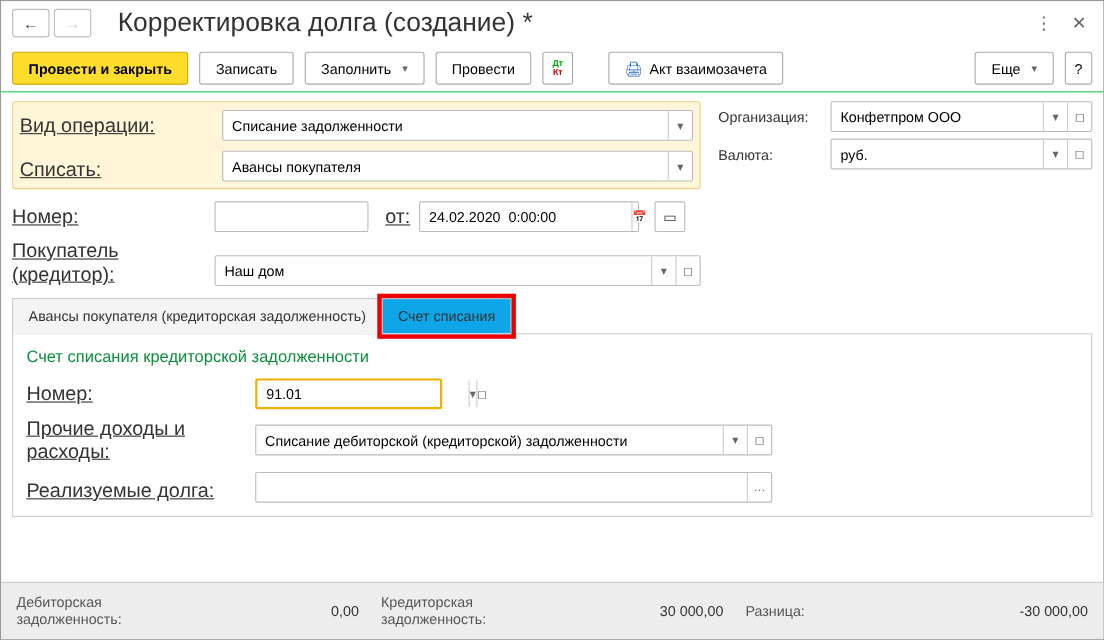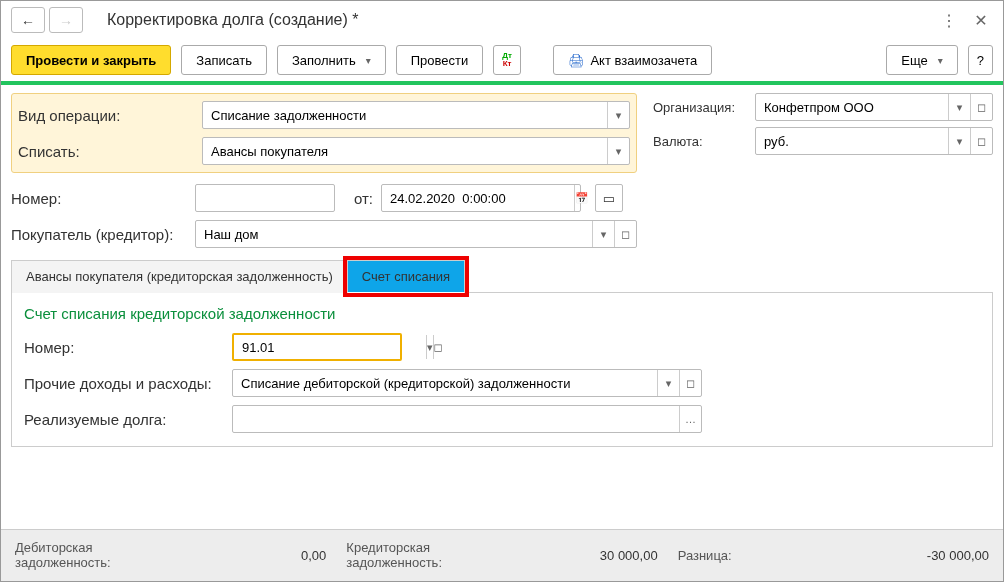--- a/index.html
+++ b/index.html
@@ -2,34 +2,34 @@
 <html><head>
   <meta charset="utf-8">
   <style>
     * { box-sizing: border-box; margin: 0; padding: 0; font-family: Arial, sans-serif; }
     body { background: #fff; font-size: 13px; color: #333; }
     .window { width: 1004px; height: 582px; border: 1px solid #999; position: relative; background: #fff; }
     .header { display: flex; align-items: center; padding: 6px 10px; gap: 8px; }
     .nav-btns { display: flex; gap: 4px; margin-right: 16px; }
     .nav-btn { width: 34px; height: 26px; border: 1px solid #bbb; background: #fff; border-radius: 3px; display: flex; align-items: center; justify-content: center; cursor: pointer; font-size: 14px; }
     .nav-btn.disabled { color: #ccc; }
-    .title { font-size: 16px; flex: 1; }
+    .title { font-size: 24px; flex: 1; }
     .win-btn { width: 24px; height: 24px; display: flex; align-items: center; justify-content: center; cursor: pointer; font-size: 16px; color: #666; }
-    .toolbar { display: flex; align-items: center; padding: 6px 10px; gap: 10px; border-bottom: 4px solid #22c55e; }
+    .toolbar { display: flex; align-items: center; padding: 6px 10px; gap: 10px; border-bottom: 1px solid #22c55e; }
     .btn { height: 30px; padding: 0 14px; border: 1px solid #aaa; background: #fff; border-radius: 3px; cursor: pointer; display: flex; align-items: center; gap: 6px; font-size: 13px; }
     .btn.primary { background: #ffdd2d; border-color: #d4a800; font-weight: bold; }
     .btn.dropdown::after { content: "▾"; margin-left: 4px; font-size: 10px; color: #666; }
     .btn.icon-only { padding: 0 8px; }
     .spacer { flex: 0 0 12px; }
     .flex-spacer { flex: 1; }
     .form-area { padding: 8px 10px; }
     .highlight-box { background: #fff5d9; border: 1px solid #f0d080; border-radius: 3px; padding: 6px; margin-bottom: 10px; }
     .row { display: flex; align-items: center; gap: 8px; margin-bottom: 6px; min-height: 30px; }
-    .row:last-child { margin-bottom: 0; }
-    .label { width: 176px; font-size: 15px; }
+    .row:last-child { margin-bottom: 0; align-items: flex-end; }
+    .label { width: 176px; font-size: 18px; text-decoration: underline; }
     .label.xs { width: 70px; }
     .field { display: flex; border: 1px solid #bbb; background: #fff; border-radius: 2px; height: 28px; flex: 0 0 auto; }
     .field input { border: none; padding: 0 8px; font-size: 13px; flex: 1; background: transparent; outline: none; }
     .field .fbtn { width: 22px; border-left: 1px solid #ccc; display: flex; align-items: center; justify-content: center; cursor: pointer; color: #666; font-size: 11px; }
     .field.highlight { border: 2px solid #f0b000; }
     .top-columns { display: flex; gap: 16px; }
     .col-left { flex: 1; }
     .col-right { width: 340px; }
     .right-row { display: flex; align-items: center; gap: 20px; margin-bottom: 6px; }
     .right-label { width: 92px; }

